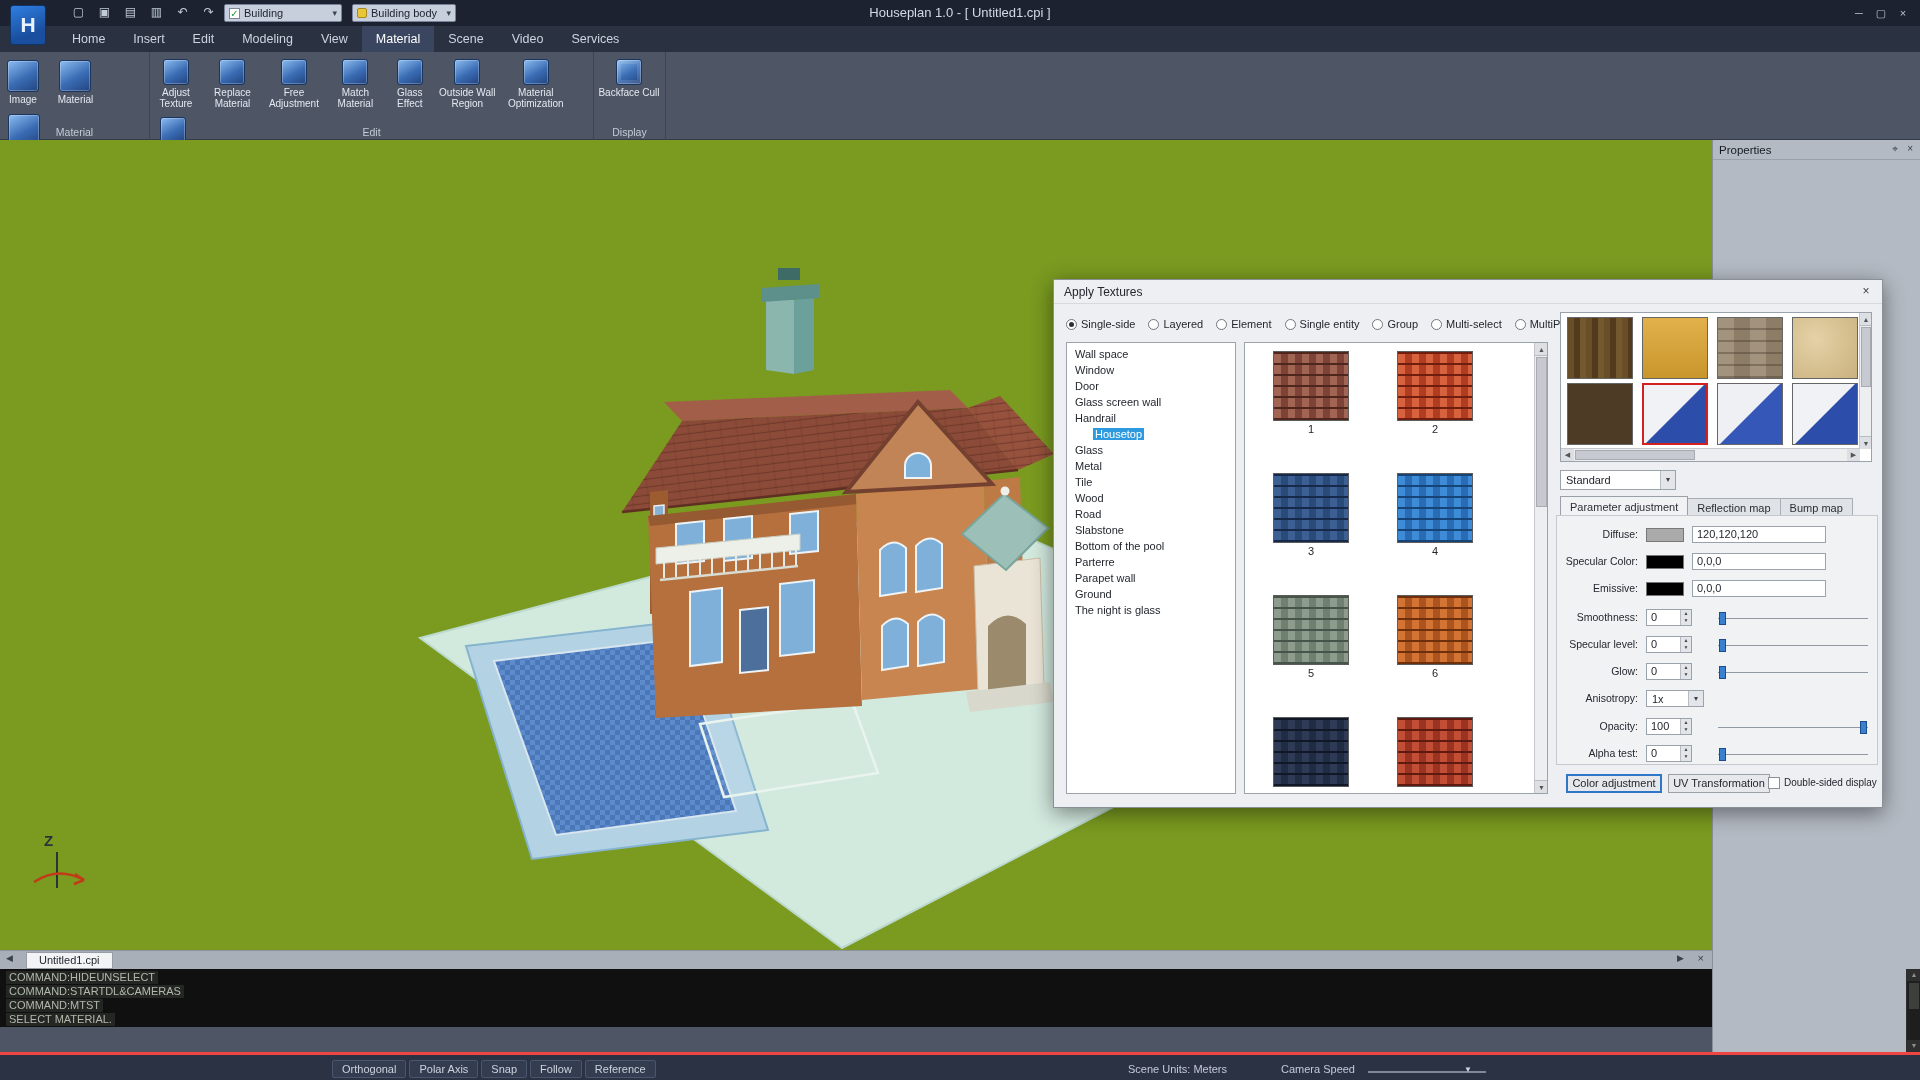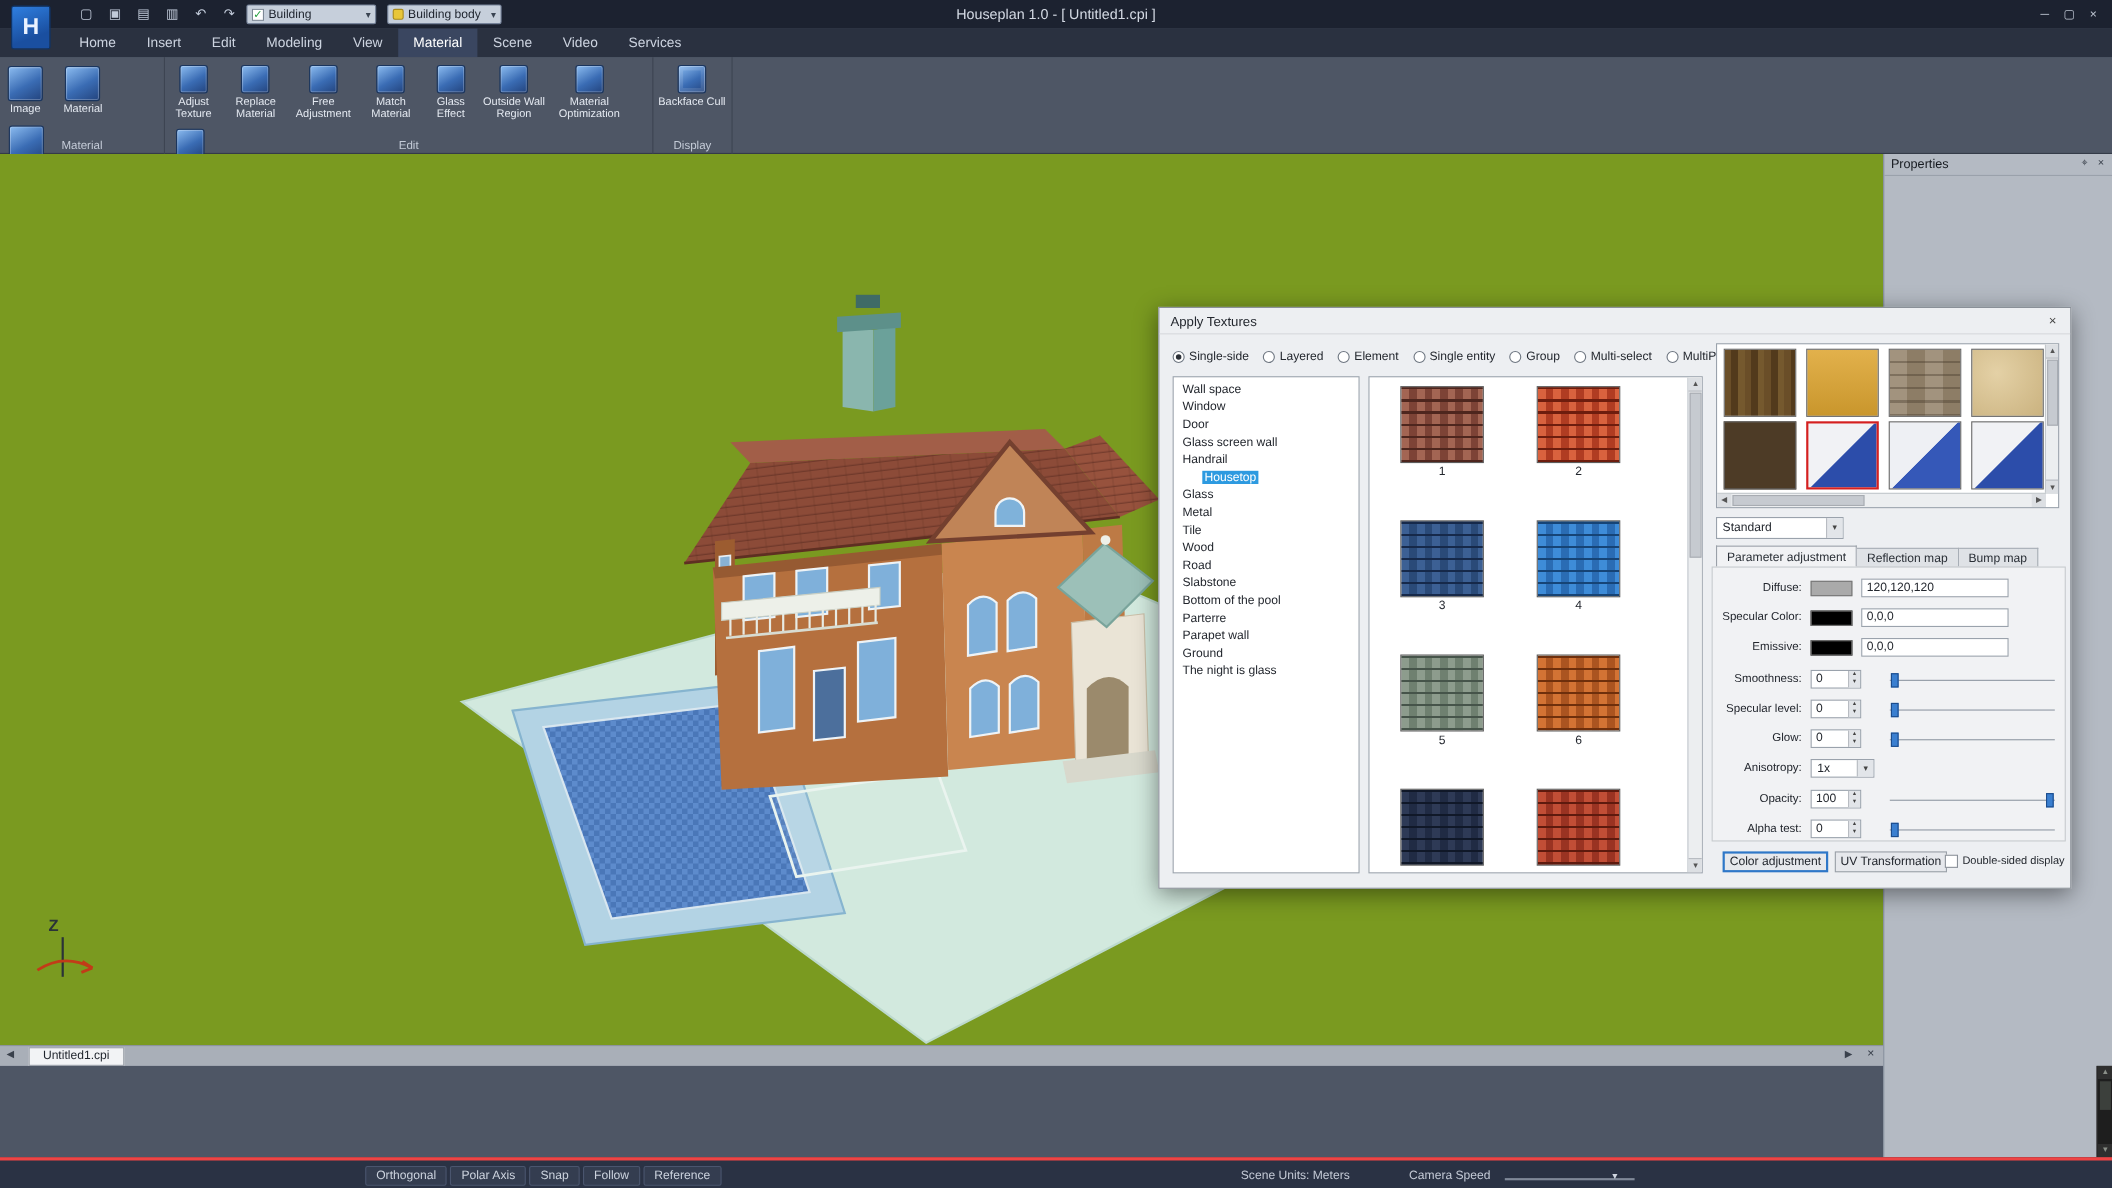--- a/index.html
+++ b/index.html
@@ -349,20 +349,26 @@
     </div>
   </div>
 
   <div class="tabbar">
     <span class="tb-arrow" style="left:6px;">◀</span>
     <div class="doctab">Untitled1.cpi</div>
     <span class="tb-arrow" style="right:28px;">▶</span>
     <span class="tb-arrow" style="right:8px;font-size:11px;top:1px;">×</span>
   </div>
 
+  <div class="console">
+    <div class="cline">COMMAND:HIDEUNSELECT</div>
+    <div class="cline">COMMAND:STARTDL&amp;CAMERAS</div>
+    <div class="cline">COMMAND:MTST</div>
+    <div class="cline">SELECT MATERIAL.</div>
+  </div>
   <div class="cscroll">
     <span>▲</span>
     <div class="thumb"></div>
     <span class="dn">▼</span>
   </div>
 
   <div class="statusbar">
     <div class="sb-left">
       <div class="sbtn">Orthogonal</div>
       <div class="sbtn">Polar Axis</div>

